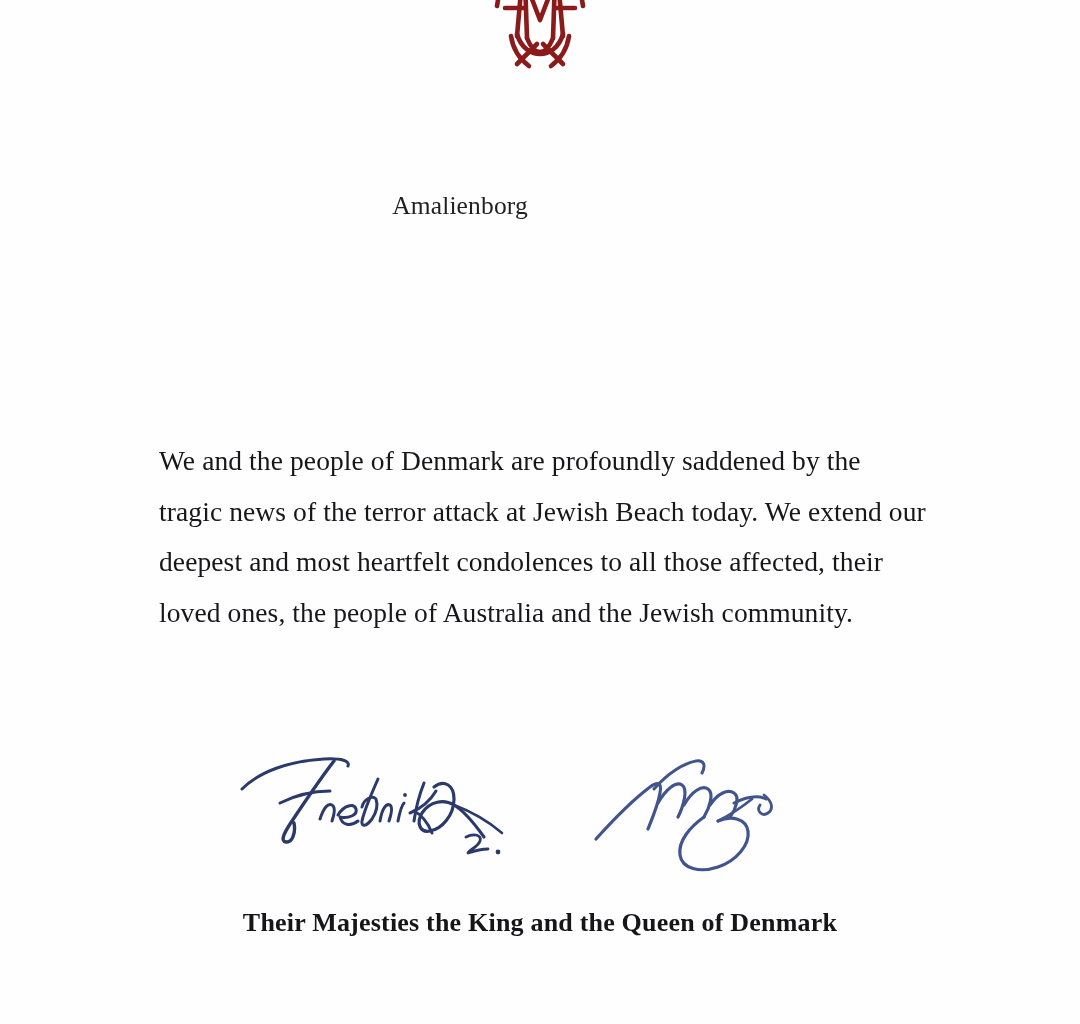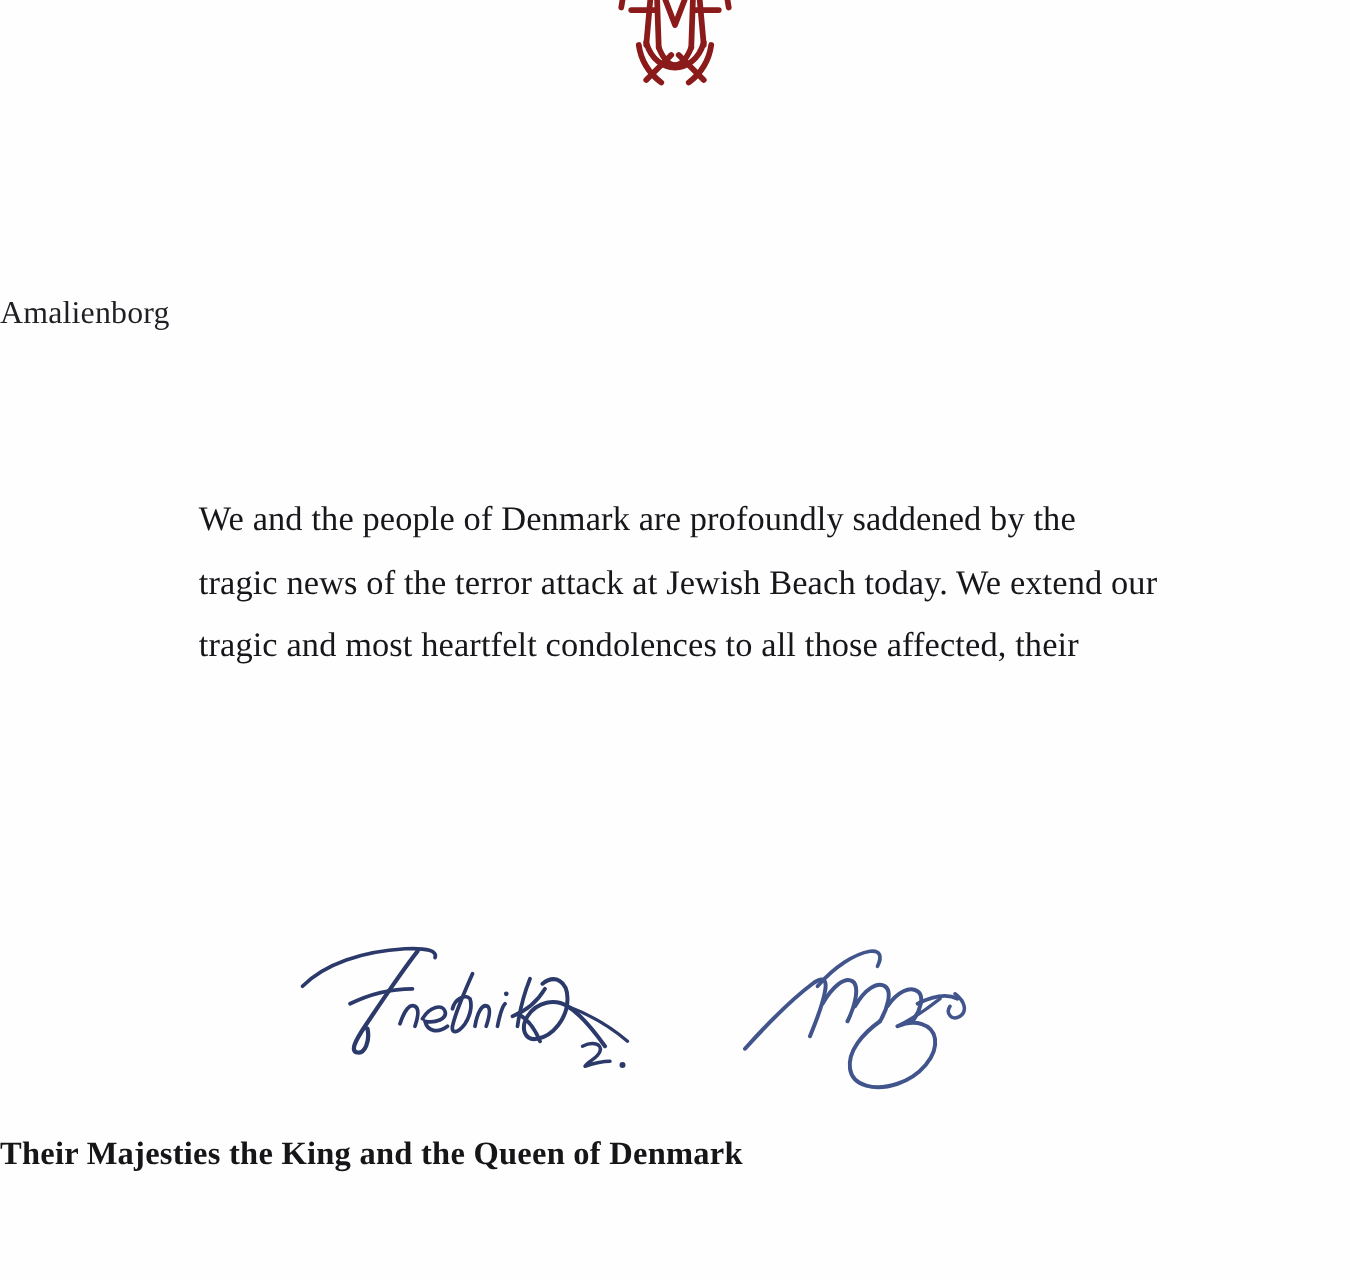--- a/index.html
+++ b/index.html
@@ -35,35 +35,34 @@
     width: 118px;
     height: 96px;
   }
 
   
   #place-date {
     position: absolute;
     top: 188px;
     left: 0;
     width: 920px;
-    text-align: left;
+    text-align: center;
     line-height: 1.40;
-    margin-top: 44px;
   }
   #place-date .line {
     font-size: 25.5px;
     letter-spacing: 0.15px;
     color: #1f1f24;
     white-space: nowrap;
   }
 
   
   #body-text {
     position: absolute;
-    top: 390px;
+    top: 436px;
     left: 159px;
     width: 770px;
   }
   #body-text .bodyline {
     font-size: 27.5px;
     line-height: 50.5px;
     letter-spacing: 0.1px;
     color: #17171b;
     white-space: nowrap;
   }
@@ -88,21 +87,21 @@
     top: 8px;
   }
   .sig svg { display: block; }
 
   
   #caption {
     position: absolute;
     top: 908px;
     left: 0;
     width: 1080px;
-    text-align: left;
+    text-align: center;
   }
   #caption .caption-text {
     font-size: 26px;
     font-weight: bold;
     letter-spacing: 0.2px;
     color: #161619;
   }
 </style>
 </head>
 <body>
@@ -139,21 +138,22 @@
     </svg>
   </div>
 
   <div id="place-date">
     <div class="line">Amalienborg</div>
   </div>
 
   <div id="body-text">
     <div class="bodyline">We and the people of Denmark are profoundly saddened by the</div>
     <div class="bodyline">tragic news of the terror attack at Jewish Beach today. We extend our</div>
-    <div class="bodyline">tragic and most heartfelt condolences to all those affected, their</div>
+    <div class="bodyline">deepest and most heartfelt condolences to all those affected, their</div>
+    <div class="bodyline">loved ones, the people of Australia and the Jewish community.</div>
   </div>
 
   <div id="signatures">
 
     <div class="sig" id="sig-king">
       <svg width="290" height="120" viewBox="0 0 290 120" aria-hidden="true">
         <g fill="none" stroke="#2B3A6B" stroke-linecap="round" stroke-linejoin="round">
 
           <path d="M4 44 C22 26 52 16 86 14 C104 13 112 16 110 21" stroke-width="3"></path>
 

